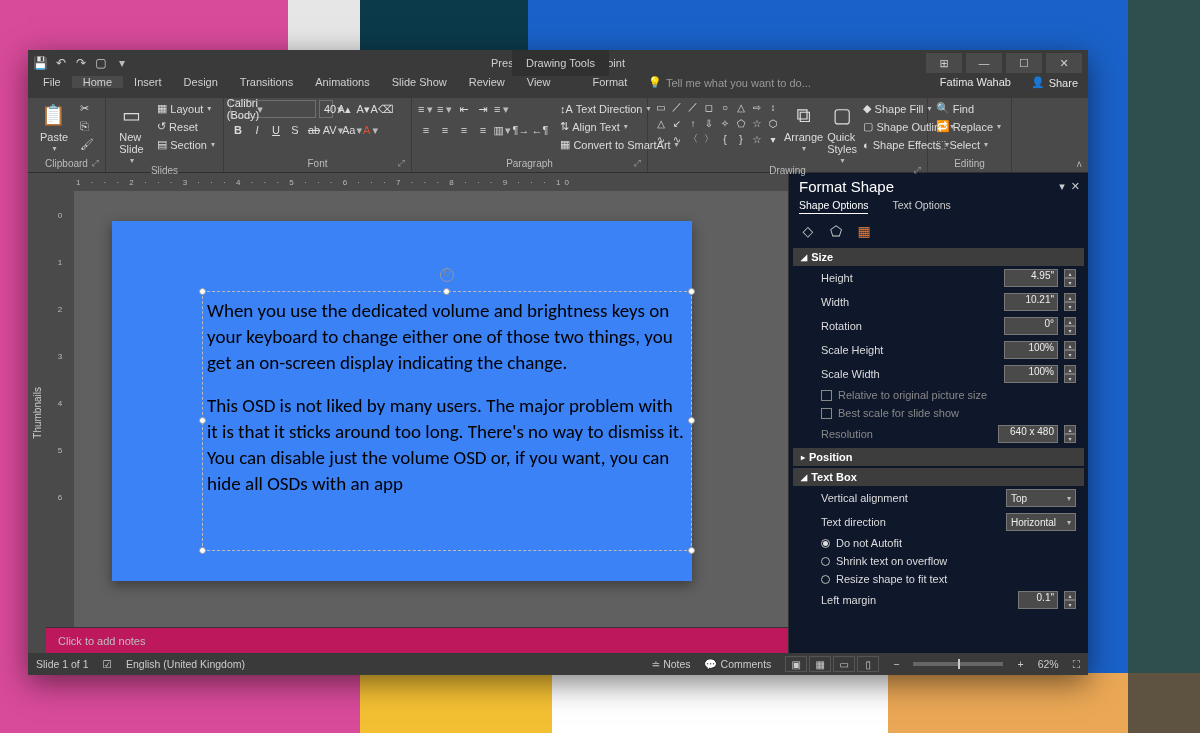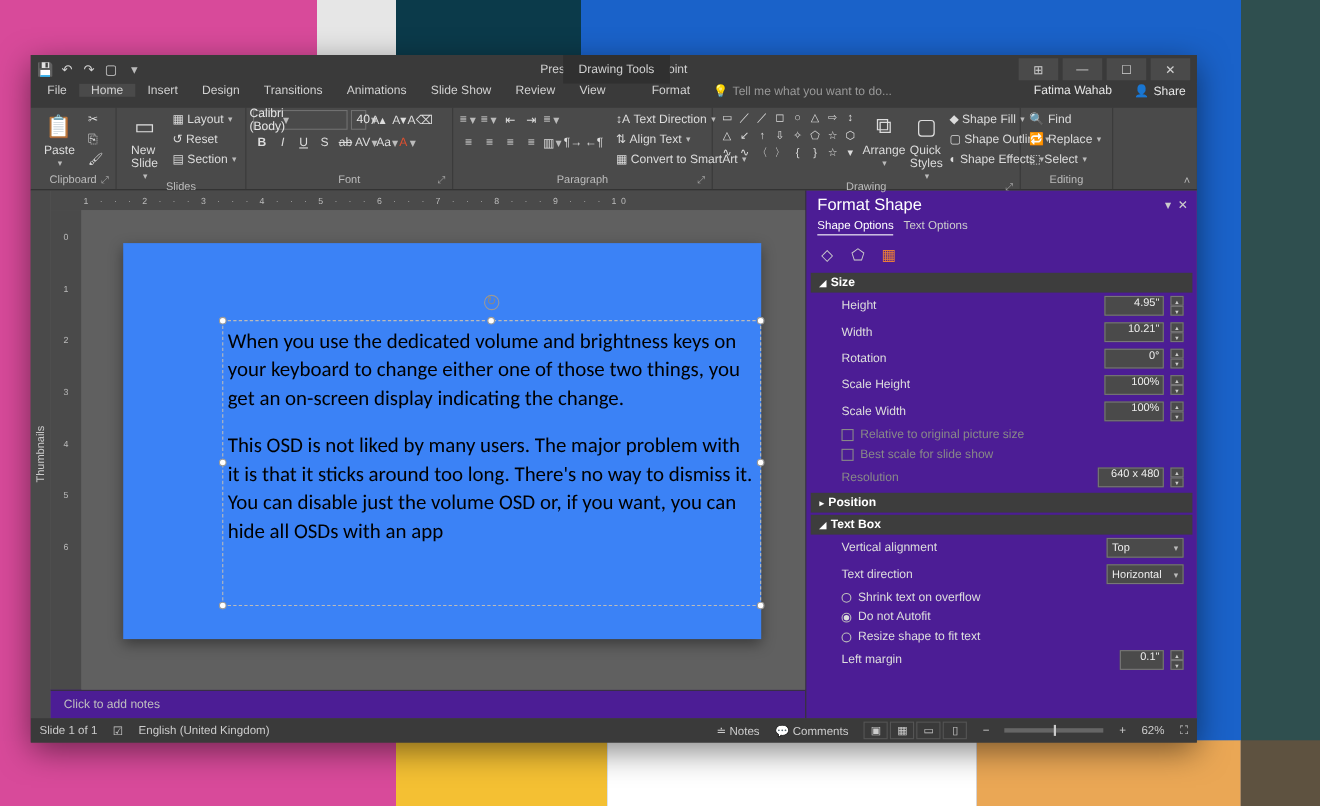--- a/index.html
+++ b/index.html
@@ -67,26 +67,26 @@
 .canvas-row{flex:1;display:flex;min-height:0}
 .vruler{width:28px;background:#4a4a4a;display:flex;flex-direction:column;align-items:center;padding-top:20px;gap:38px;font-size:8px;color:#bbb}
 .canvas-area{flex:1;background:#606060;position:relative;overflow:hidden}
 .slide{position:absolute;left:38px;top:30px;width:580px;height:360px;background:#3b82f6;box-shadow:0 4px 12px rgba(0,0,0,0.4)}
 .textbox{position:absolute;left:90px;top:70px;width:490px;height:260px;border:1px dashed #bbb}
 .textbox .handle{width:7px;height:7px;background:#fff;border:1px solid #999;border-radius:50%;position:absolute}
 .textbox .rot{position:absolute;left:50%;top:-24px;transform:translateX(-50%);width:14px;height:14px;border:1px solid #999;border-radius:50%}
 .textbox .rot::after{content:"↻";position:absolute;left:1px;top:-2px;font-size:11px;color:#888}
 .textbox .txt{padding:6px 4px;font-size:19px;color:#000;line-height:1.38;font-family:Calibri,Arial,sans-serif}
 .textbox .txt p{margin-bottom:16px}
-.notes{height:26px;background:#4c1d95;display:flex;align-items:center;padding-left:12px;color:#bfbfbf;font-size:11px;border-top:1px solid #333}
-
-.format-pane{width:356px;background:#4c1d95;border-left:1px solid #333;display:flex;flex-direction:column;font-size:11px;color:#ddd}
+.notes{height:26px;background:#be185d;display:flex;align-items:center;padding-left:12px;color:#bfbfbf;font-size:11px;border-top:1px solid #333}
+
+.format-pane{width:300px;background:#0f172a;border-left:1px solid #333;display:flex;flex-direction:column;font-size:11px;color:#ddd}
 .fp-head{height:24px;padding:3px 8px 0 10px;font-size:15px;color:#fff;display:flex;align-items:center}
 .fp-head .close{margin-left:auto;font-size:11px;color:#ccc}
-.fp-opts{display:flex;gap:9px;padding:2px 22px 4px 10px;font-size:10.5px}
+.fp-opts{display:flex;gap:24px;padding:2px 22px 4px 10px;font-size:10.5px}
 .fp-opts .opt{color:#ccc;padding-bottom:2px}
 .fp-opts .opt.active{color:#fff;border-bottom:1px solid #fff}
 .fp-icons{display:flex;gap:10px;padding:4px 10px 6px 10px;font-size:14px}
 .fp-icons span{width:18px;height:18px;display:flex;align-items:center;justify-content:center;color:#ccc}
 .fp-icons span.active{color:#e87c3a}
 .fp-body{flex:1;overflow:auto;padding:0 4px 8px 4px}
 .fp-body::-webkit-scrollbar{width:14px}
 .fp-body::-webkit-scrollbar-track{background:#3e3e3e}
 .fp-body::-webkit-scrollbar-thumb{background:#6a6a6a}
 .section-head{background:#3d3d3d;padding:3px 8px;color:#fff;font-weight:600;font-size:11px;display:flex;align-items:center;gap:4px;margin-top:2px}
@@ -507,26 +507,26 @@
             </div>
           </div>
         <div class="field">
             <label>Text direction</label>
             <div class="combo">
               <span>Horizontal</span>
               <span class="dd">▾</span>
             </div>
           </div>
         <div class="field">
+            <span class="radio sel"></span>
+            <label>Do not Autofit</label>
+          </div>
+        <div class="field">
             <span class="radio"></span>
             <label>Shrink text on overflow</label>
-          </div>
-        <div class="field">
-            <span class="radio sel"></span>
-            <label>Do not Autofit</label>
           </div>
         <div class="field">
             <span class="radio"></span>
             <label>Resize shape to fit text</label>
           </div>
         <div class="field">
             <label>Left margin</label>
             <div class="numbox" style="width:40px">0.1"</div>
             <div class="spin">
               <span>▴</span>

